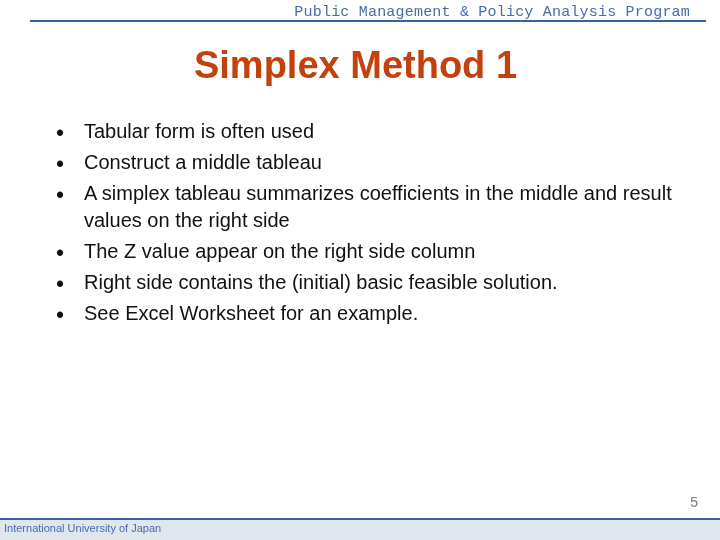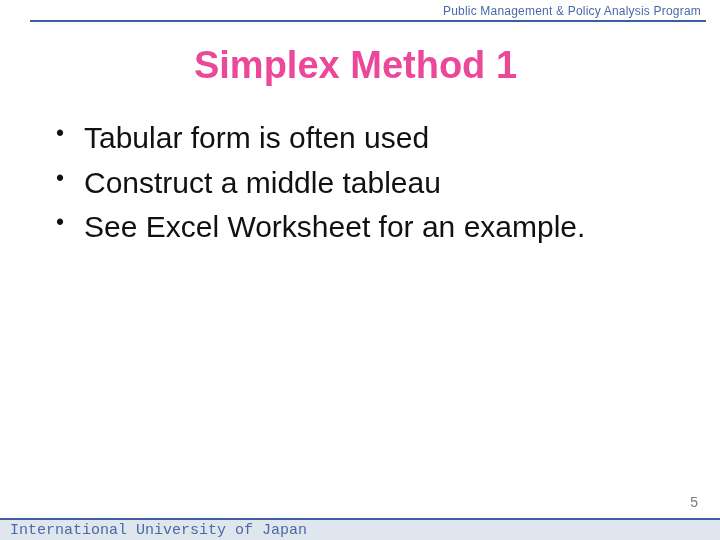--- a/index.html
+++ b/index.html
@@ -1,47 +1,50 @@
 <!DOCTYPE html>
 <html><head>
 <meta charset="utf-8">
 <style>
   * { margin: 0; padding: 0; box-sizing: border-box; }
   html, body { width: 720px; height: 540px; font-family: Arial, Helvetica, sans-serif; background: #fff; overflow: hidden; }
   .slide { position: relative; width: 720px; height: 540px; }
   .topbar { position: absolute; top: 6px; left: 30px; right: 14px; height: 20px; }
   .topbar .rule { position: absolute; left: 0; right: 0; top: 14px; height: 2px; background: #3b5fa0; }
-  .topbar .program { position: absolute; right: 5px; top: -2px; font-size: 12px; color: #4a6aa6; letter-spacing: 0.2px; }
-  .title { position: absolute; top: 44px; left: 0; right: 9px; text-align: center; font-size: 38px; color: #ec4899; }
+  .topbar .program { position: absolute; right: 16px; top: -2px; font-size: 15px; color: #4a6aa6; letter-spacing: 0.2px; font-family: Liberation Mono, monospace; }
+  .title { position: absolute; top: 44px; left: 0; right: 9px; text-align: center; font-size: 38px; color: #c2410c; }
   .content { position: absolute; top: 118px; left: 56px; right: 40px; }
   .content ul { list-style: none; }
-  .content li { position: relative; padding-left: 28px; font-size: 30px; line-height: 1.35; color: #111; margin-bottom: 4px; }
+  .content li { position: relative; padding-left: 28px; font-size: 20px; line-height: 1.35; color: #111; margin-bottom: 4px; }
   .content li::before { content: "•"; position: absolute; left: 0; top: 0; font-size: 23px; }
   .pagenum { position: absolute; right: 22px; bottom: 30px; font-size: 14px; color: #777b7b; }
   .footer { position: absolute; left: 0; right: 0; bottom: 0; height: 22px; }
   .footer .footer-rule { position: absolute; left: 0; right: 0; top: 0; height: 2px; background: #3b5fa0; }
   .footer .footer-fill { position: absolute; left: 0; right: 0; top: 2px; bottom: 0; background: #e0e6ee; }
-  .footer .uni { position: absolute; left: 10px; top: 4px; font-size: 15px; color: #4a6aa6; font-family: Liberation Mono, monospace; }
+  .footer .uni { position: absolute; left: 4px; top: 4px; font-size: 11px; color: #4a6aa6; }
 </style>
 </head>
 <body>
 
 <div class="slide">
 
   <div class="topbar">
     <div class="rule"></div>
     <div class="program">Public Management &amp; Policy Analysis Program</div>
   </div>
 
   <h1 class="title">Simplex Method 1</h1>
 
   <div class="content">
     <ul>
       <li>Tabular form is often used</li>
       <li>Construct a middle tableau</li>
+      <li>A simplex tableau summarizes coefficients in the middle and result values  on the right side</li>
+      <li>The Z value appear on the right side column</li>
+      <li>Right side contains the (initial) basic feasible solution.</li>
       <li>See Excel Worksheet for an example.</li>
     </ul>
   </div>
 
   <div class="pagenum">5</div>
 
   <div class="footer">
     <div class="footer-rule"></div>
     <div class="footer-fill"></div>
     <div class="uni">International University of Japan</div>

